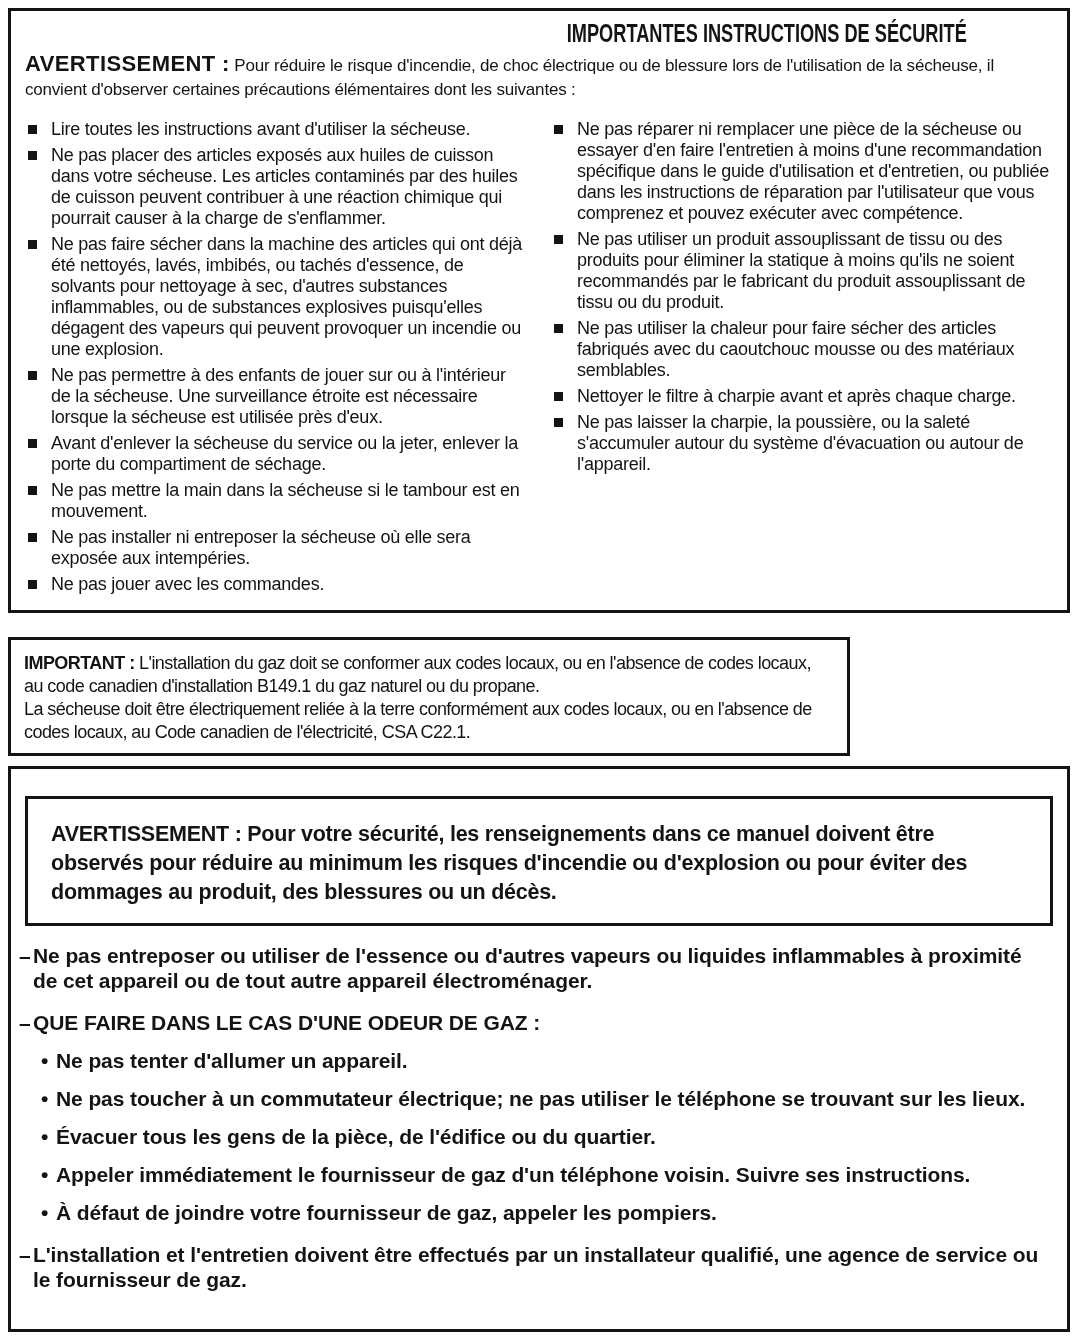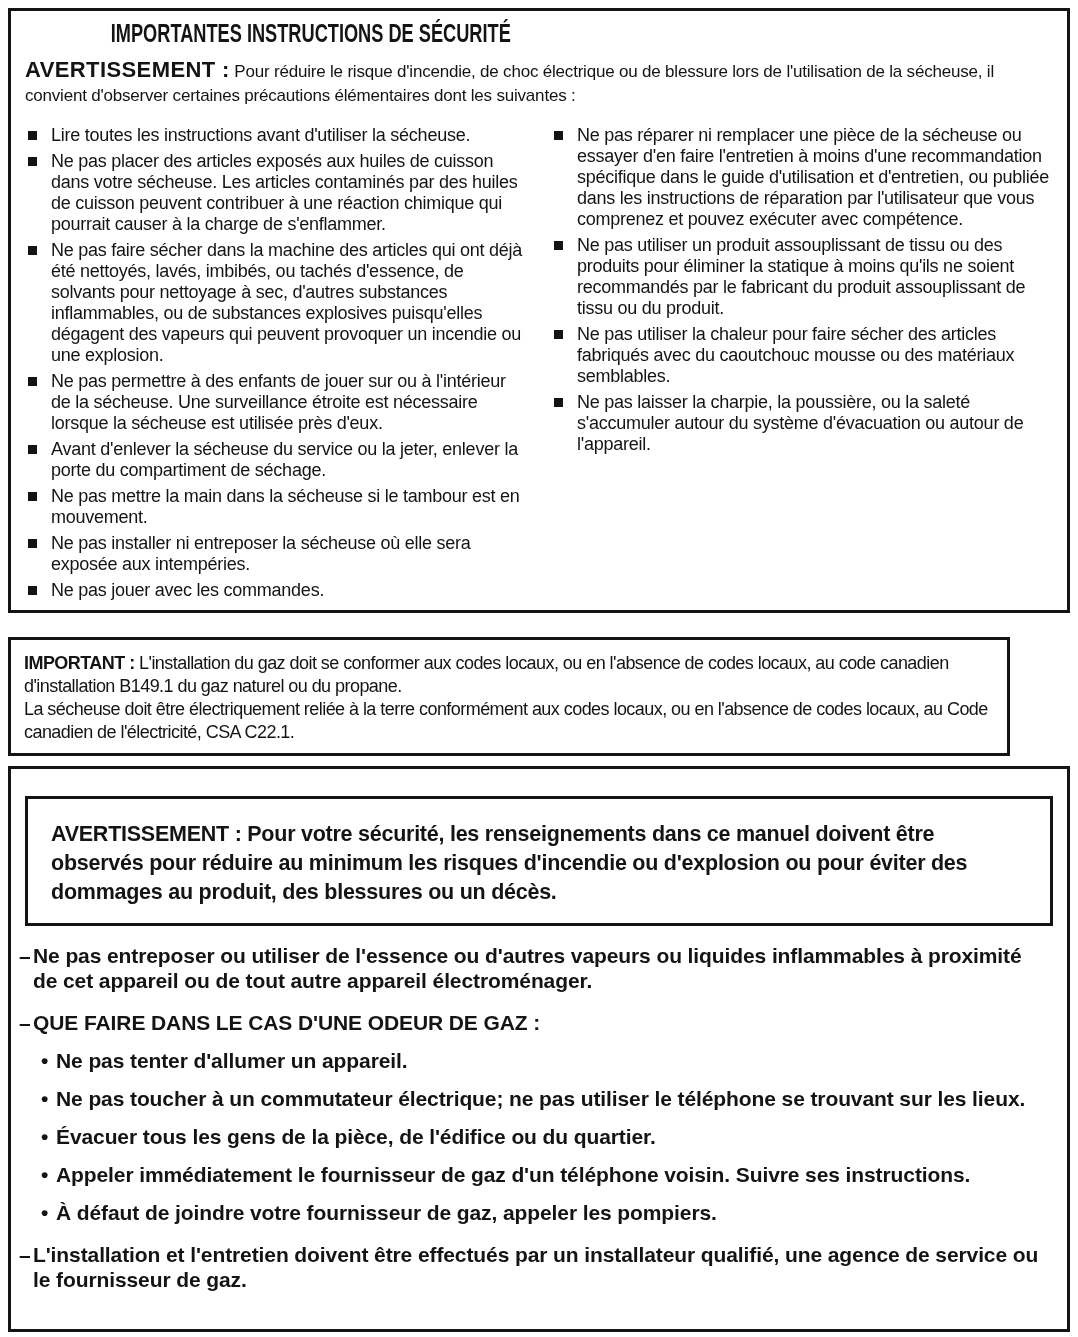--- a/index.html
+++ b/index.html
@@ -15,33 +15,33 @@
   .frame { border: 3px solid #141414; background: #ffffff; }
 
   
   #box1 {
     position: absolute; left: 8px; top: 8px;
     width: 1062px; height: 605px;
     padding: 6px 14px 8px 14px;
     overflow: hidden;
   }
   .b1-title {
-    text-align: left;
+    text-align: right;
     margin-top: 3px;
     line-height: 27px;
   }
   .b1-title > span {
     display: inline-block;
     font-size: 26px; font-weight: 700;
     transform: scaleX(0.70);
     transform-origin: center;
     white-space: nowrap;
   }
   .b1-lead {
-    margin-top: 8px;
+    margin-top: 2px;
     font-size: 17px; line-height: 24px;
     letter-spacing: -0.2px;
   }
   .b1-lead .avert {
     font-size: 22px; font-weight: 700; letter-spacing: 0.4px;
   }
   .cols { display: flex; gap: 24px; margin-top: 10px; }
   .col { flex: 1 1 0; min-width: 0; }
   .itm {
     display: flex;
@@ -60,21 +60,21 @@
     display: inline-block;
     font-size: 25px; font-weight: 700;
     transform: scaleX(0.72);
     transform-origin: center;
     white-space: nowrap;
   }
 
   
   #box2 {
     position: absolute; left: 8px; top: 637px;
-    width: 1002px; height: 119px;
+    width: 842px; height: 119px;
     padding: 12px 13px;
     font-size: 18px; line-height: 23px;
     letter-spacing: -0.55px;
     overflow: hidden;
   }
   #box2 p { margin: 0; }
   #box2 p + p { margin-top: 0; }
   .blabel { font-weight: 700; }
 
   
@@ -167,20 +167,24 @@
         <div class="itm">
           <span class="sq"></span>
           <span>Ne pas utiliser un produit assouplissant de tissu ou des produits pour éliminer la statique à moins qu'ils ne soient recommandés par le fabricant du produit assouplissant de tissu ou du produit.</span>
         </div>
 
         <div class="itm">
           <span class="sq"></span>
           <span>Ne pas utiliser la chaleur pour faire sécher des articles fabriqués avec du caoutchouc mousse ou des matériaux semblables.</span>
         </div>
 
+        <div class="itm">
+          <span class="sq"></span>
+          <span>Nettoyer le filtre à charpie avant et après chaque charge.</span>
+        </div>
 
         <div class="itm">
           <span class="sq"></span>
           <span>Ne pas laisser la charpie, la poussière, ou la saleté s'accumuler autour du système d'évacuation ou autour de l'appareil.</span>
         </div>
 
 
 
     </div>
   </div>

